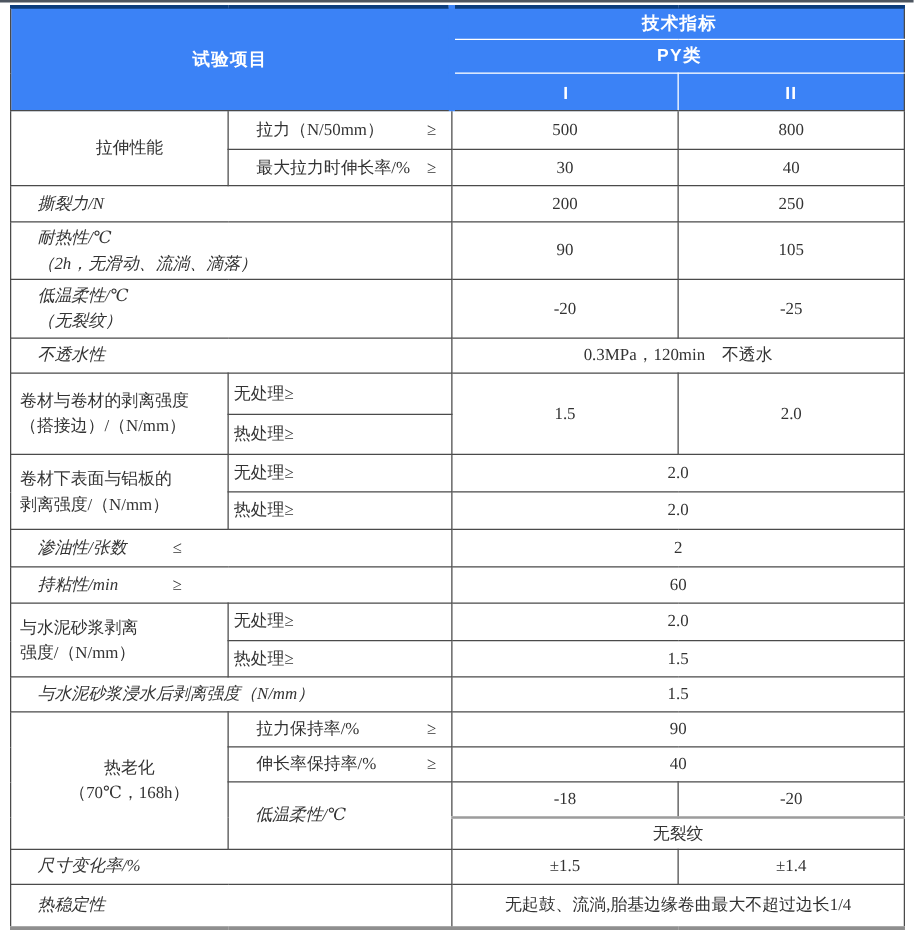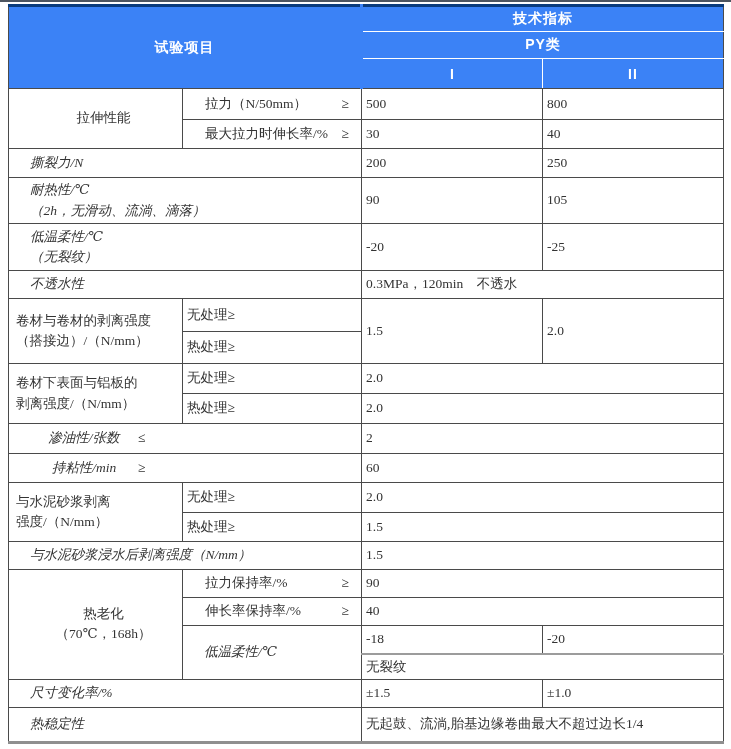--- a/index.html
+++ b/index.html
@@ -18,39 +18,39 @@
   col.cA{width:174px;} col.cB{width:179px;} col.cI{width:181px;} col.cII{width:181px;}
 
   
   thead th{
     background:#3b82f6;color:#ffffff;
     font-family:"Liberation Sans","DejaVu Sans",sans-serif;
     font-size:14px;font-weight:bold;letter-spacing:1px;
     border:1px solid #ffffff;padding:0;text-align:center;vertical-align:middle;
   }
   thead tr.h1 th{border-top:3px solid #0b3c7c;}
-  th.th-item{border-left:1px solid #4a4a4a;border-right:3px solid #3b82f6;border-bottom:1px solid #4a4a4a;}
+  th.th-item{border-left:1px solid #4a4a4a;border-right:5px solid #3b82f6;border-bottom:1px solid #4a4a4a;}
   th.th-tech{border-right:1px solid #4a4a4a;}
   th.th-py{border-left:1px solid #3a3a3a;border-right:1px solid #4a4a4a;}
   th.th-i{border-left:1px solid #3a3a3a;border-bottom:1px solid #4a4a4a;}
   th.th-ii{border-right:1px solid #4a4a4a;border-bottom:1px solid #4a4a4a;}
 
   
   td{
     border:1px solid #4a4a4a;color:#333333;
     font-size:13.5px;line-height:1.5;
     padding:2px 4px;vertical-align:middle;background:#ffffff;
   }
   td.lbl{text-align:left;padding-left:21px;font-style:italic;}
   td.lbl2{text-align:left;padding-left:7px;}
   td.grp{text-align:center;padding-left:20px;}
-  td.val{text-align:left;}
+  td.val{text-align:center;}
   td.subc{}
   .fx{display:flex;justify-content:space-between;align-items:center;padding:0 8px 0 18px;}
-  .fixw{display:inline-block;width:108px;text-align:center;}
+  .fixw{display:inline-block;width:108px;}
   td.crack{border-top:2px solid #9c9c9c;margin-top:48px;}
 </style>
 </head>
 <body>
 
 <div class="page">
   <table class="spec">
     <colgroup>
         <col class="cA">
         <col class="cB">
@@ -208,21 +208,21 @@
         <td class="val">-18</td>
         <td class="val">-20</td>
       </tr>
       <tr style="height:25px">
         <td class="val crack" colspan="2">无裂纹</td>
       </tr>
 
       <tr style="height:28px">
         <td class="lbl" colspan="2">尺寸变化率/%</td>
         <td class="val">±1.5</td>
-        <td class="val">±1.0</td>
+        <td class="val">±1.4</td>
       </tr>
 
       <tr style="height:35px">
         <td class="lbl" colspan="2">热稳定性</td>
         <td class="val" colspan="2">无起鼓、流淌,胎基边缘卷曲最大不超过边长1/4</td>
       </tr>
 
     </tbody>
   </table>
 </div>

